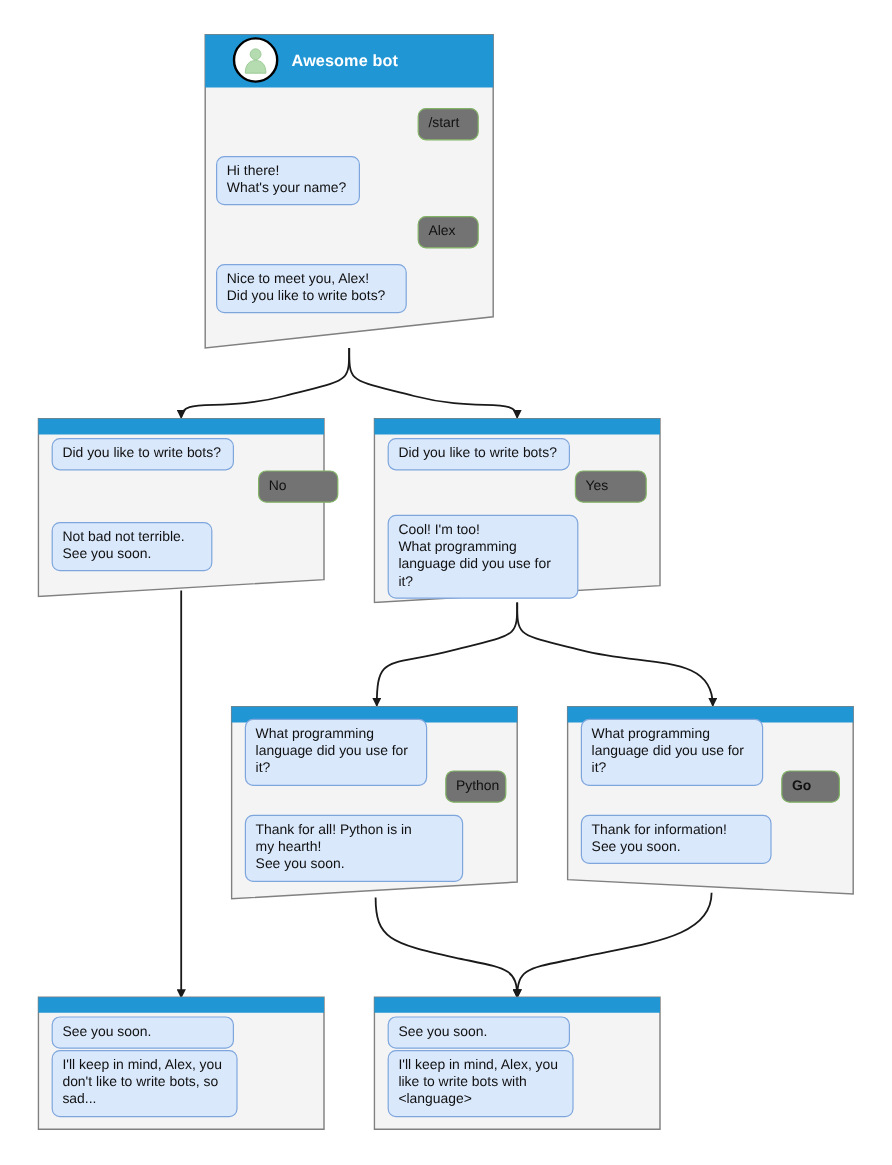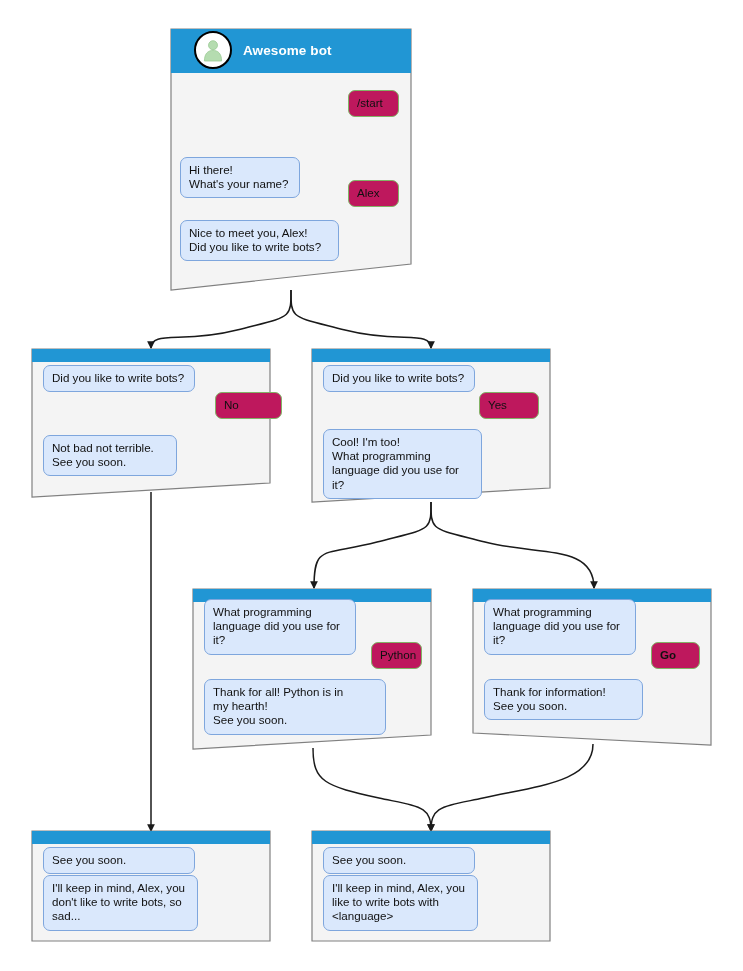--- a/index.html
+++ b/index.html
@@ -98,21 +98,21 @@
     padding: 5px 8px 6px 8px;
     white-space: pre-line;
     border-width: 1px;
     border-style: solid;
   }
   .msg.bot {
     background: #dae8fc;
     border-color: #7ea6dd;
   }
   .msg.user {
-    background: #be185d;
+    background: #737373;
     border-color: #82b366;
     text-align: left;
   }
 </style>
 </head>
 <body>
 
 <div id="canvas">
 
   <svg id="edges" viewBox="0 0 743 971" width="743" height="971">
@@ -145,21 +145,21 @@
         <svg width="26" height="26" viewBox="0 0 26 26">
           <circle cx="13" cy="8.2" r="4.5" fill="#b5dcb0" stroke="#9ccb96" stroke-width="0.8"></circle>
           <path d="M 4.4 24 C 4.4 16.3 8.3 13.4 13 13.4 C 17.7 13.4 21.6 16.3 21.6 24 Z" fill="#b5dcb0" stroke="#9ccb96" stroke-width="0.8"></path>
         </svg>
       </div>
       <div class="bot-title">Awesome bot</div>
     </div>
 
     <div class="chat">
       <div class="msg user" style="left:178px; top:62px; width:51px;">/start</div>
-      <div class="msg bot" style="left:10px; top:102px; width:120px;margin-top:27px;">Hi there!
+      <div class="msg bot" style="left:10px; top:102px; width:120px;">Hi there!
 What's your name?</div>
       <div class="msg user" style="left:178px; top:152px; width:51px;">Alex</div>
       <div class="msg bot" style="left:10px; top:192px; width:159px;">Nice to meet you, Alex!
 Did you like to write bots?</div>
     </div>
   </div>
 
   <div class="card" id="card1" style="left:31px; top:348px; width:240px; height:150px;">
     <svg class="card-shape" viewBox="0 0 240 150" preserveAspectRatio="none">
       <path d="M 1 1 L 239 1 L 239 135 L 1 149 Z" fill="#f4f4f4" stroke="#808080" stroke-width="1.2"></path>

